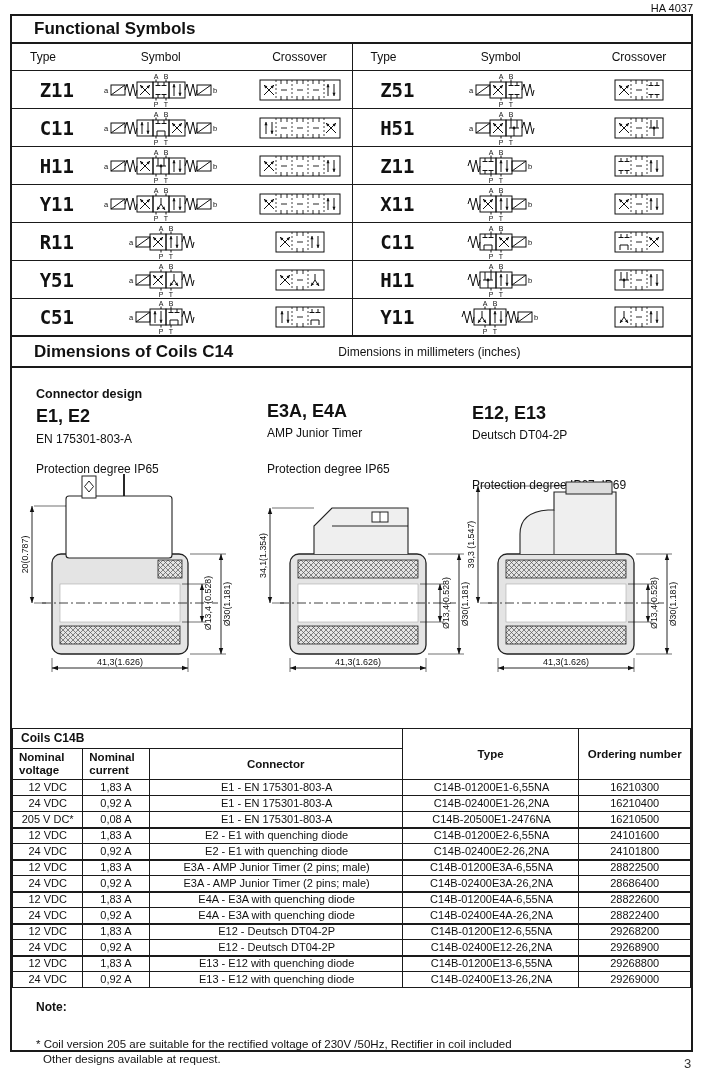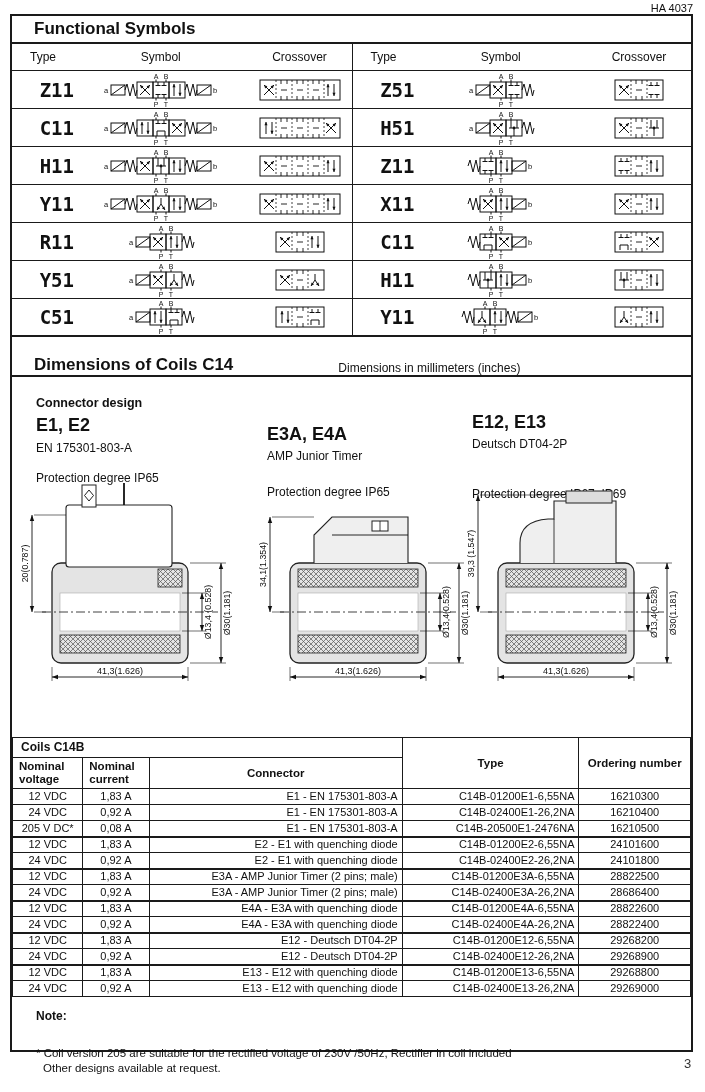--- a/index.html
+++ b/index.html
@@ -19,44 +19,44 @@
   .fs-body{display:grid;grid-template-columns:1fr 1fr;height:266px}
   .fs-col.right{border-left:1px solid #1a1a1a}
   .fs-row{display:grid;grid-template-columns:62px 1fr 104px;height:38px;
           border-bottom:1px solid #1a1a1a;box-sizing:border-box;align-items:center}
   .fs-row:last-child{border-bottom:2px solid #1a1a1a}
   .type-label{font-family:"DejaVu Sans Mono",monospace;font-weight:bold;
               font-size:19px;text-align:right}
   .sym-cell,.cross-cell{display:flex;justify-content:center;align-items:center}
   svg{display:block}
   
-  .dim-title{height:40px;border-bottom:2px solid #1a1a1a;box-sizing:border-box;
-             display:flex;align-items:flex-end}
+  .dim-title{height:31px;border-bottom:2px solid #1a1a1a;box-sizing:border-box;
+             display:flex;align-items:center}
   .dim-title .t{font-weight:bold;font-size:17px;margin-left:22px}
   .dim-title .s{font-size:12px;margin-left:105px}
   .dim-area{position:relative;height:360px}
   .var-block{position:absolute;font-size:12px;line-height:1.3}
-  .vb0{left:24px;top:18px}.vb1{left:255px;top:44px}.vb2{left:460px;top:32px}
+  .vb0{left:24px;top:18px}.vb1{left:255px;top:30px}.vb2{left:460px;top:32px}
   .var-cd{font-weight:bold;font-size:12.5px;margin-bottom:3px}
   .var-name{font-weight:bold;font-size:18px;margin:2px 0 3px 0}
   .vb0 .var-prot{margin-top:15px}.vb1 .var-prot{margin-top:20px}.vb2 .var-prot{margin-top:34px}
   .coil{position:absolute;top:102px}
   #coil0{left:6px}#coil1{left:244px}#coil2{left:452px}
   
   .table-wrap{height:262px;box-sizing:border-box}
   table{border-collapse:collapse;width:100%;table-layout:fixed;font-size:11px}
   td{border:1px solid #1a1a1a;padding:0 4px;line-height:13px;overflow:hidden;white-space:nowrap}
   tr.title-row td{height:19px}
   tr.head-row td{height:30px}
   tbody tr{height:16px}
   .t-title{font-weight:bold;font-size:12px;padding-left:8px}
   .h{font-weight:bold;font-size:11.5px}
   .h.left{text-align:left;padding-left:6px}
   .h.center,.c{text-align:center}
-  .l{text-align:right;padding-left:6px}
+  .l{text-align:center;padding-left:6px}
   tr.g-start td{border-top:2px solid #1a1a1a}
   
   .note{padding:10px 0 0 24px;font-size:11.5px}
   .note-title{font-weight:bold;font-size:12px;margin-bottom:24px}
   .note-line{margin:3px 0}
   .note-line.second{padding-left:7px}
   
   .brand{position:absolute;left:612px;top:1104px;font-weight:bold;font-size:14px;
          letter-spacing:.3px;line-height:8px}
   .brand-row{display:flex;align-items:center;gap:2px}

